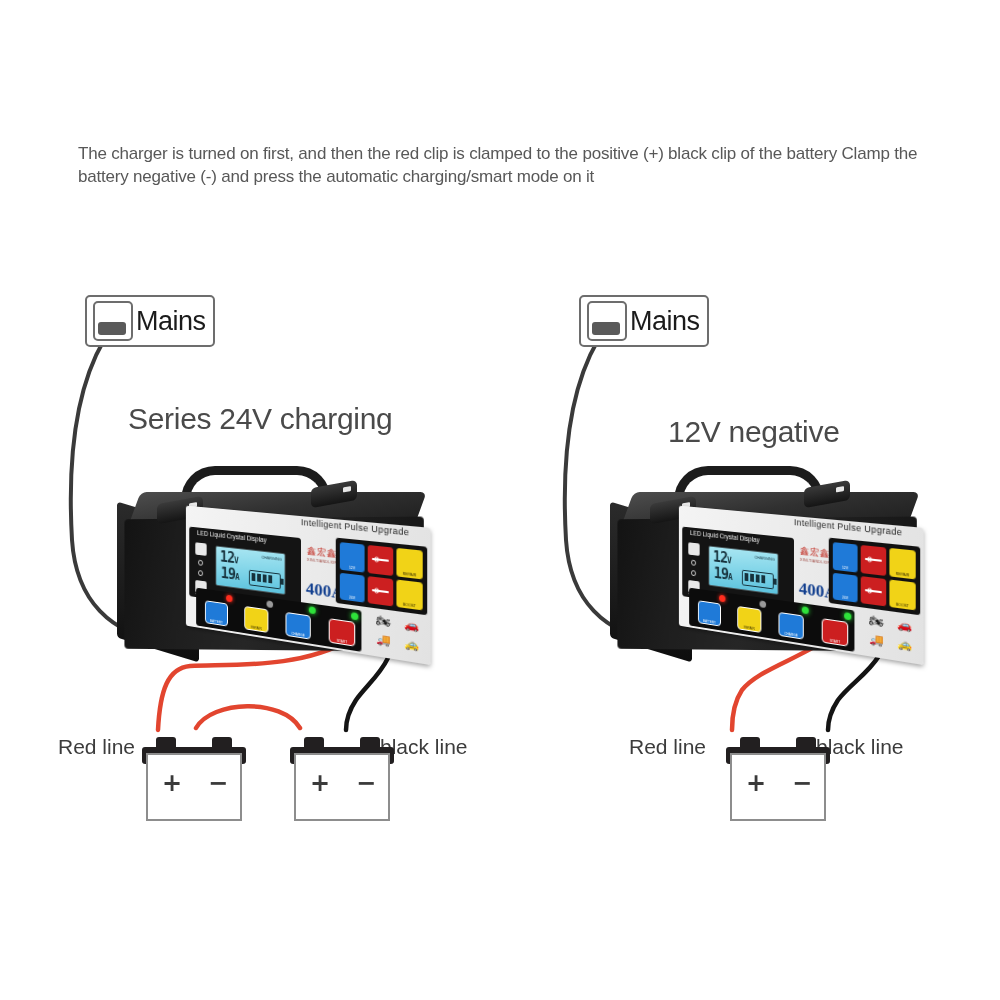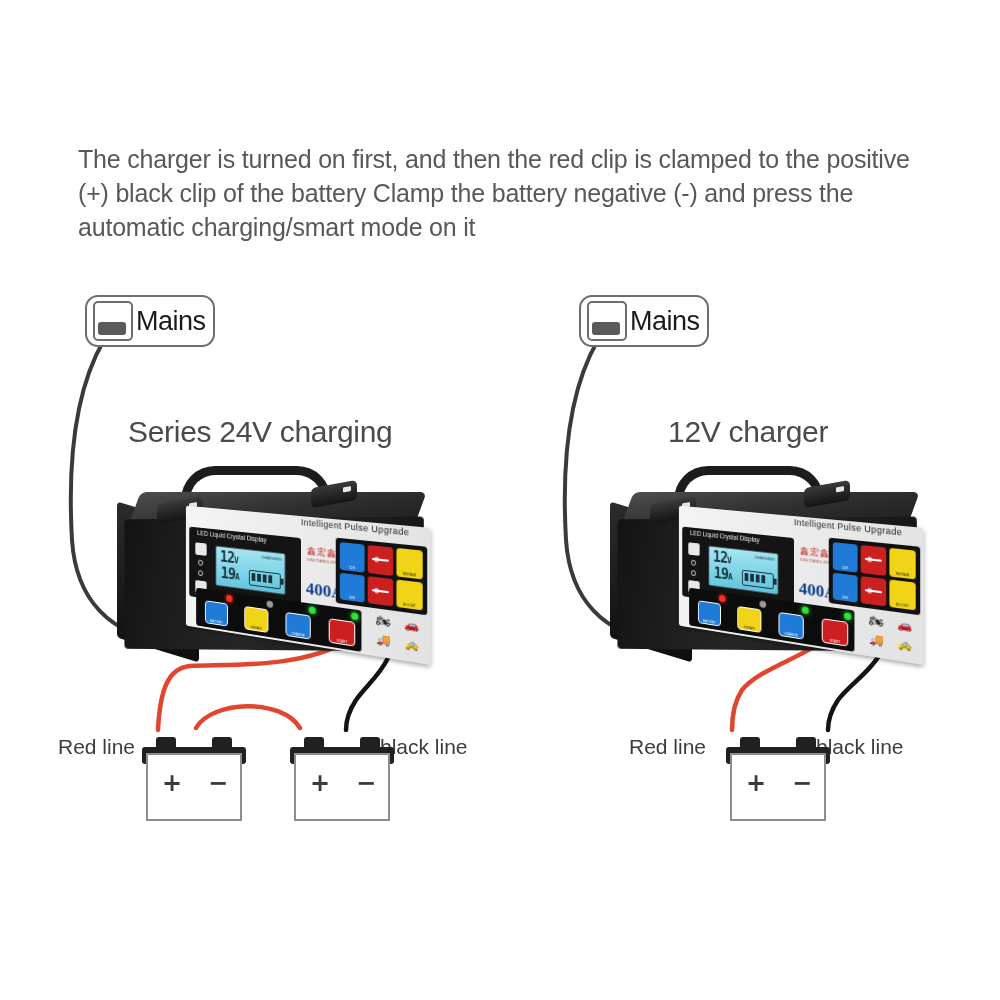--- a/index.html
+++ b/index.html
@@ -23,33 +23,33 @@
     color:#111;
     font-family:"DejaVu Sans",sans-serif;
     background:linear-gradient(180deg,#0a0a0a 0%,#2a2a2a 42%,#565656 60%,#0d0d0d 78%,#000 100%);
     -webkit-background-clip:text;
     background-clip:text;
     color:transparent;
     line-height:1.05;
   }
   .desc{
     position:absolute;left:78px;top:142px;width:860px;
-    font-size:25px;
+    font-size:17px;
     line-height:1.36;
     color:#585858;
     font-family:"Liberation Sans",sans-serif;
     letter-spacing:-0.2px;
   }
 
   
   .mains{
     position:absolute;
     width:130px;height:52px;
     border:2.5px solid #6d6d6d;
-    border-radius:13px;
+    border-radius:5px;
     background:#fff;
     display:flex;align-items:center;
     box-sizing:border-box;
     padding-left:6px;
   }
   .mains .socket{
     width:36px;height:36px;
     border:2.5px solid #6d6d6d;
     border-radius:5px;
     background:#fff;
@@ -332,21 +332,21 @@
     <path d="M845,628 C800,660 760,668 742,690 C734,702 732,716 732,730" fill="none" stroke="#e2452f" stroke-width="4.5" stroke-linecap="round"></path>
 
     <path d="M886,618 C892,662 856,676 838,700 C830,712 828,722 828,730" fill="none" stroke="#141414" stroke-width="4.5" stroke-linecap="round"></path>
   </svg>
 
   <div class="mains" style="left:85px;top:295px;">
     <div class="socket"></div>
     <div class="lbl">Mains</div>
   </div>
 
-  <div class="sect-title" style="left:128px;top:415px;">Series 24V charging</div>
+  <div class="sect-title" style="left:128px;top:402px;">Series 24V charging</div>
 
   <div class="charger" style="left:115px;top:470px;">
     <div class="ch-handle"></div>
     <div class="ch-side"></div>
     <div class="vents">
         <i></i>
         <i></i>
         <i></i>
         <i></i>
         <i></i>
@@ -439,21 +439,21 @@
     <div class="body"></div>
     <div class="sign p">+</div>
     <div class="sign m">−</div>
   </div>
 
   <div class="mains" style="left:579px;top:295px;">
     <div class="socket"></div>
     <div class="lbl">Mains</div>
   </div>
 
-  <div class="sect-title" style="left:668px;top:415px;">12V charger</div>
+  <div class="sect-title" style="left:668px;top:415px;">12V negative</div>
 
   <div class="charger" style="left:608px;top:470px;">
     <div class="ch-handle"></div>
     <div class="ch-side"></div>
     <div class="vents">
         <i></i>
         <i></i>
         <i></i>
         <i></i>
         <i></i>

